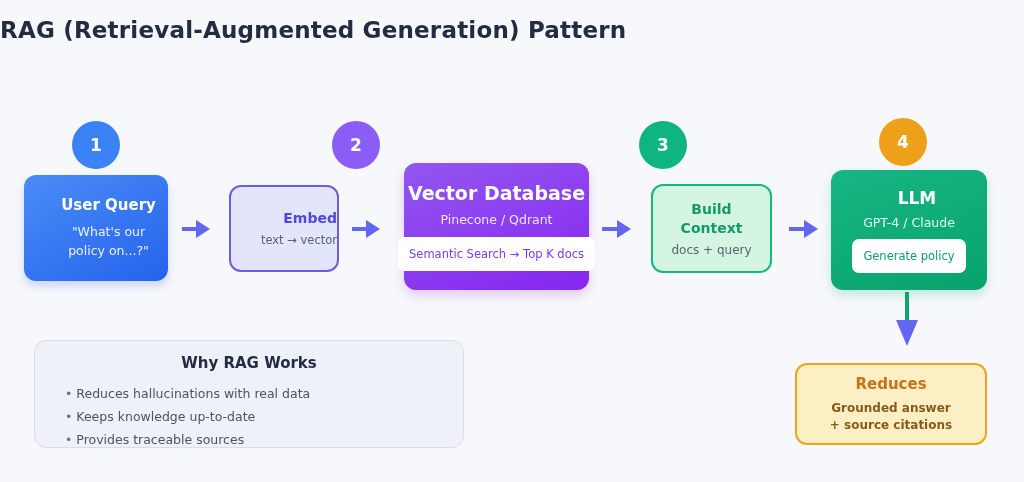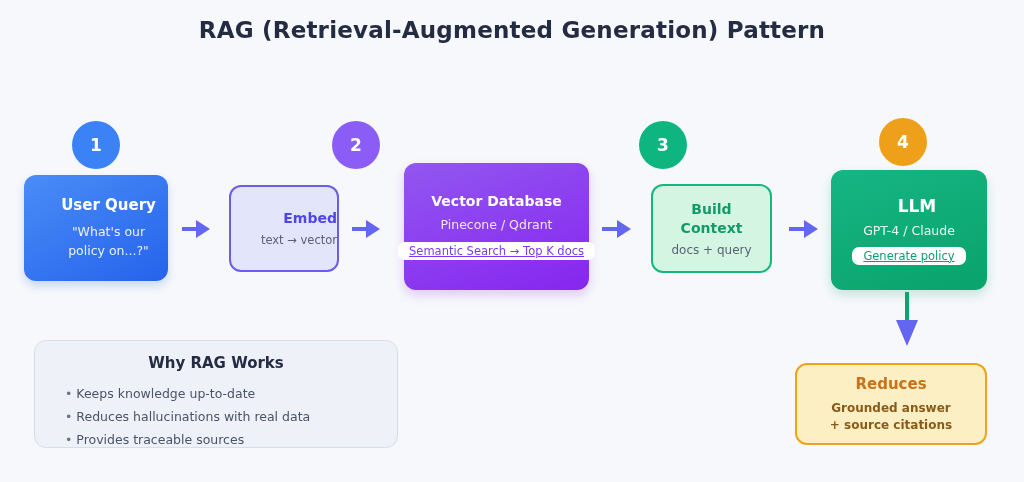--- a/index.html
+++ b/index.html
@@ -5,21 +5,21 @@
   html,body{margin:0;padding:0;}
   body{
     width:1024px;height:482px;overflow:hidden;
     background:#f7f8fb;
     font-family:"DejaVu Sans","Liberation Sans",sans-serif;
     color:#1f2a44;
   }
   .canvas{position:relative;width:1024px;height:482px;}
 
   .title{
-    position:absolute;left:0;top:17px;width:1024px;text-align:center;
+    position:absolute;left:0;top:17px;width:1024px;
     font-size:23px;font-weight:bold;letter-spacing:.2px;color:#232c43;
   }
 
   
   .badge{
     position:absolute;width:48px;height:48px;border-radius:50%;
     display:flex;align-items:center;justify-content:center;
     color:#ffffff;font-size:17px;font-weight:bold;
   }
   .badge.b1{left:72px; top:121px; background:#3b82f6;}
@@ -57,25 +57,25 @@
   .n2 .n-title{font-size:14px;margin-bottom:7px;}
   .n2 .n-sub{font-size:11.5px;color:#5a6275;}
 
   
   .n3{
     left:404px;top:163px;width:185px;height:127px;
     background:linear-gradient(160deg,#9257f0 0%,#8626ef 100%);
     box-shadow:0 5px 11px rgba(134,38,239,.22);
     color:#ffffff;
   }
-  .n3 .n-title{font-size:14px;margin-bottom:8px;}
+  .n3 .n-title{font-size:19px;margin-bottom:8px;}
   .n3 .n-sub{font-size:12.5px;color:#f0e4ff;margin-bottom:10px;}
   .pill{
     background:#ffffff;border-radius:7px;
-    padding:2px 11px;font-size:11.5px;white-space:nowrap;text-decoration:underline;
+    padding:10px 11px;font-size:11.5px;white-space:nowrap;
   }
   .n3 .pill{color:#7c3aed;}
 
   
   .n4{
     left:651px;top:184px;width:121px;height:89px;
     background:#d4f5e2;border:2px solid #14b87c;
     color:#149a6a;
   }
   .n4 .n-title{font-size:14px;line-height:1.35;margin-bottom:6px;}
@@ -119,21 +119,21 @@
   .arrow-down{position:absolute;left:896px;top:292px;
     display:flex;flex-direction:column;align-items:center;}
   .arrow-down .shaft-v{width:4px;height:34px;background:#0fa36d;}
   .arrow-down .head-v{
     width:0;height:0;border-left:11px solid transparent;border-right:11px solid transparent;
     border-top:26px solid #6366f1;margin-top:-6px;
   }
 
   
   .info{
-    position:absolute;left:34px;top:340px;width:364px;height:108px;
+    position:absolute;left:34px;top:340px;width:430px;height:108px;
     box-sizing:border-box;background:#eef1f7;border:1px solid #d8dee8;
     border-radius:12px;padding:13px 0 0 0;
   }
   .info .i-title{
     text-align:center;font-size:15px;font-weight:bold;color:#232c43;margin-bottom:11px;
   }
   .info ul{list-style:none;margin:0;padding:0 0 0 30px;}
   .info li{font-size:12.5px;color:#4a5366;line-height:1.83;}
   .info li::before{content:"• ";color:#6b7385;}
 </style>
@@ -219,19 +219,19 @@
     <div class="n-title">Reduces</div>
     <div class="n-sub">
       <div>Grounded answer</div>
       <div>+ source citations</div>
     </div>
   </div>
 
   <div class="info">
     <div class="i-title">Why RAG Works</div>
     <ul>
+      <li>Reduces hallucinations with real data</li>
       <li>Keeps knowledge up-to-date</li>
-      <li>Reduces hallucinations with real data</li>
       <li>Provides traceable sources</li>
     </ul>
   </div>
 
 </div>
 
 </body></html>

